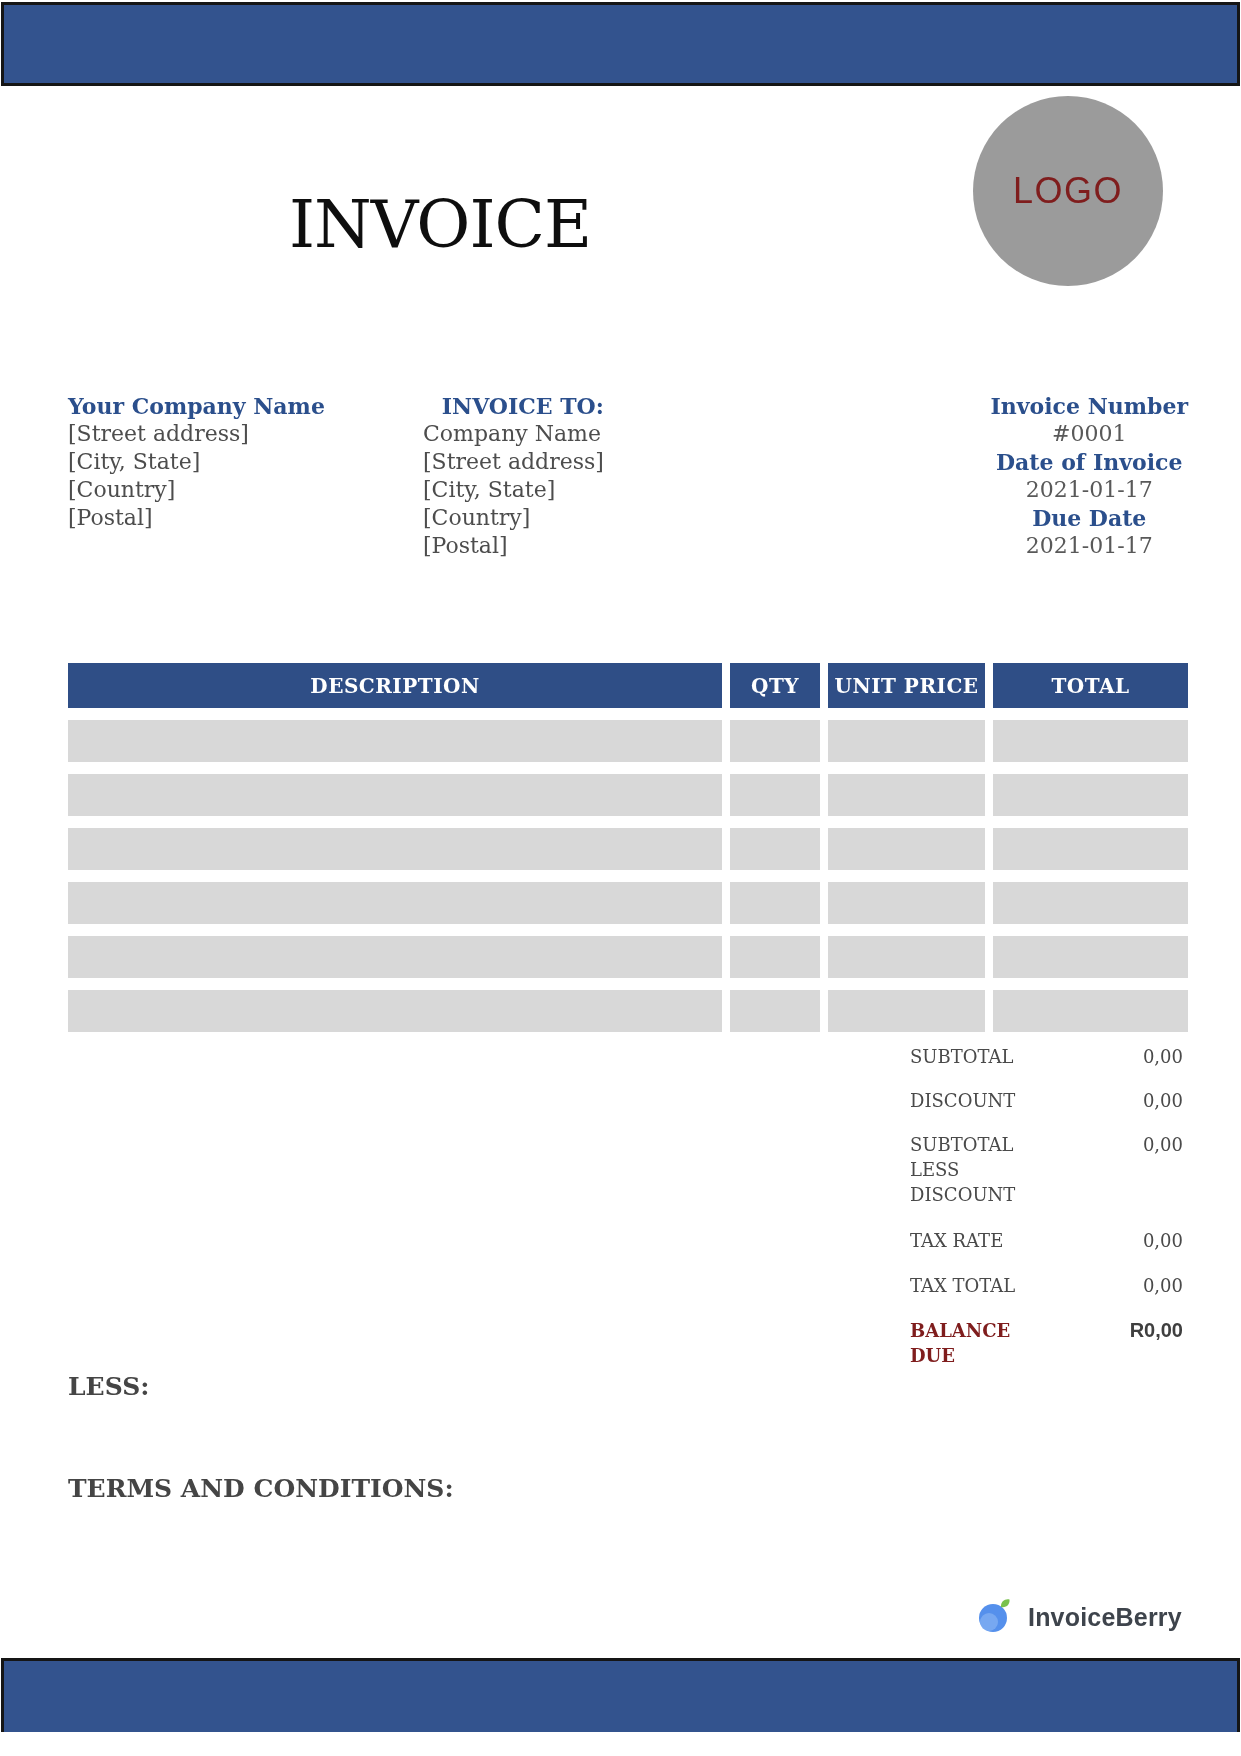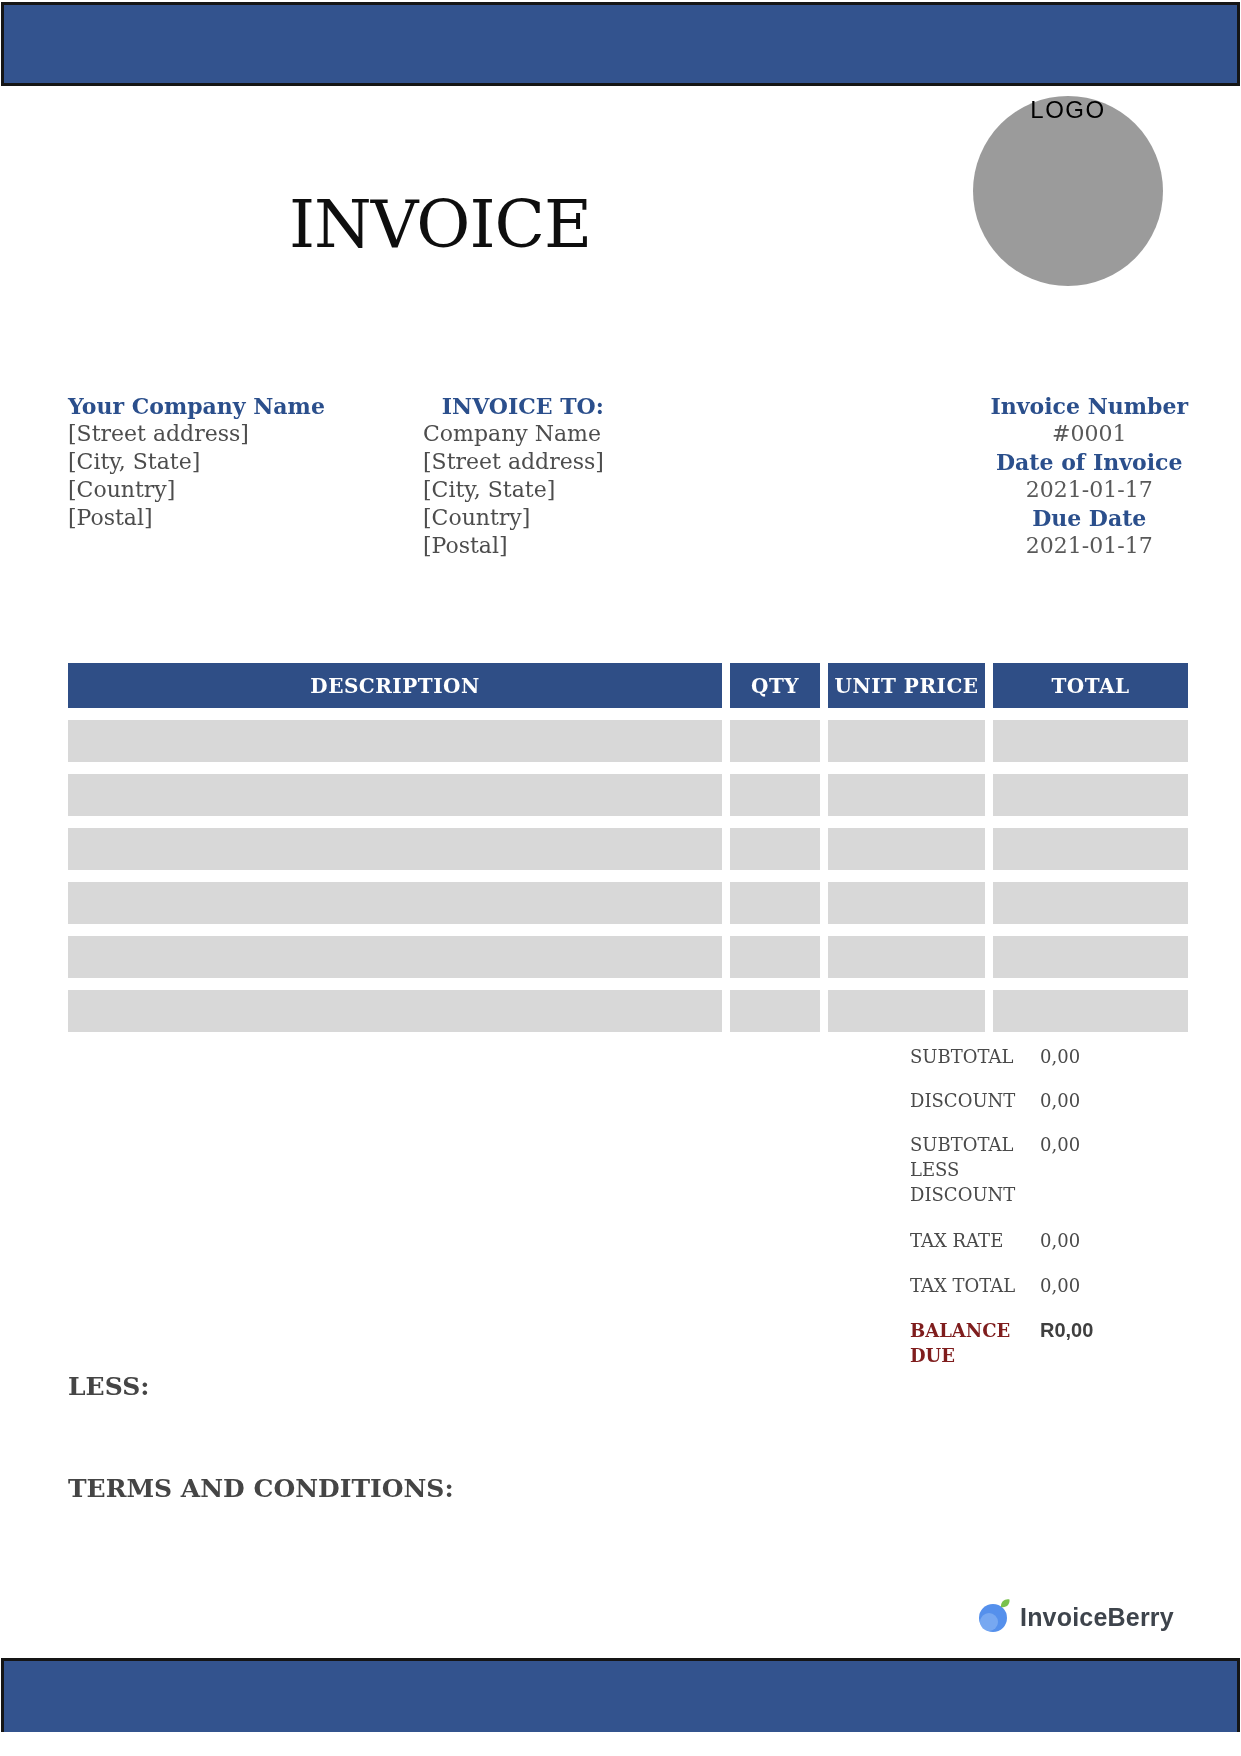--- a/index.html
+++ b/index.html
@@ -27,23 +27,23 @@
   .invoice-title {
     position: absolute; left: 289px; top: 190px;
     font-size: 66px; line-height: 70px; color: #0e0e0e;
     letter-spacing: -1px; font-weight: 500;
   }
 
   
   .logo-circle {
     position: absolute; left: 973px; top: 96px; width: 190px; height: 190px;
     border-radius: 50%; background: #9B9B9B;
-    display: flex; align-items: flex-start; justify-content: center;
-    color: #000000; font-family: "Liberation Sans", sans-serif;
-    font-size: 24px; letter-spacing: 1.5px; font-weight: 400;
+    display: flex; align-items: center; justify-content: center;
+    color: #7f1d1d; font-family: "Liberation Sans", sans-serif;
+    font-size: 36px; letter-spacing: 1.5px; font-weight: 400;
   }
 
   
   .addr-col {
     position: absolute; top: 392px;
     font-size: 22px; line-height: 28px; color: #4D4D4D;
   }
   .col-company { left: 68px; }
   .col-invoice-to { left: 423px; }
   .col-meta { right: 53px; text-align: center; }
@@ -64,21 +64,21 @@
     background: #2F4E86; color: #ffffff;
     display: flex; align-items: center; justify-content: center;
     font-size: 20px; font-weight: bold; letter-spacing: 0.5px;
   }
   .t-body { height: 42px; }
   .t-body .t-cell { background: #D8D8D8; }
 
   
   .totals-row {
     position: absolute; left: 910px; width: 273px;
-    display: flex; justify-content: flex-start; align-items: flex-start;
+    display: flex; justify-content: space-between; align-items: flex-start;
     font-size: 18px; line-height: 25px; color: #4A4A4A;
   }
   .totals-row .t-label { width: 130px; }
   .totals-row .t-value { text-align: right; }
   .totals-row.emphasis .t-label { font-weight: bold; color: #7f1d1d; }
   .totals-row.emphasis .t-value {
     font-family: "Liberation Sans", sans-serif;
     font-weight: bold; font-size: 20px; color: #3F3F3F;
   }
 
@@ -86,21 +86,21 @@
   .block-heading {
     position: absolute; left: 68px;
     font-size: 25px; font-weight: bold; color: #454545;
   }
   .notes-heading { top: 1372px; }
   .terms-heading { top: 1474px; }
 
   
   .brand {
     position: absolute; left: 978px; top: 1596px; height: 42px;
-    display: flex; align-items: center; gap: 6px;
+    display: flex; align-items: center; gap: 14px;
   }
   .brand-text {
     font-family: "Liberation Sans", sans-serif;
     font-size: 25px; font-weight: 700; color: #3E444C; letter-spacing: 0.2px;
   }
 </style>
 </head>
 <body>
 
 <div class="page">

